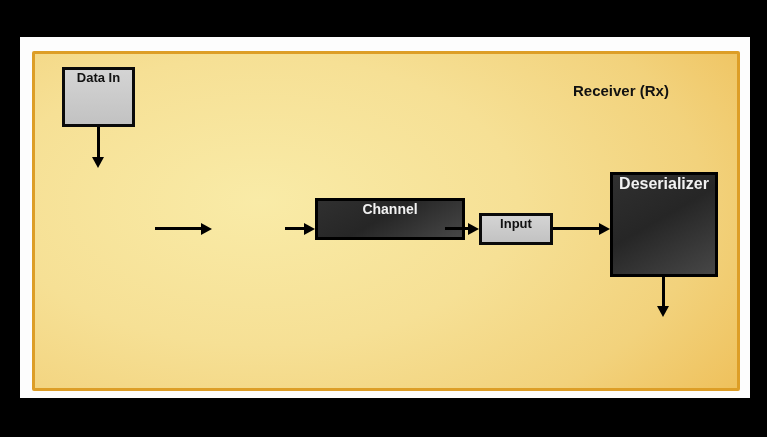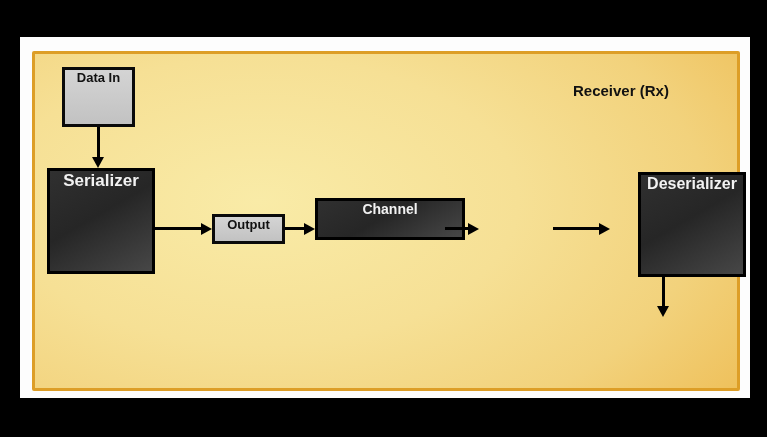--- a/index.html
+++ b/index.html
@@ -89,34 +89,31 @@
 <div class="canvas">
   <div class="card">
     <div class="panel">
 
       <div class="region-label" style="left:538px; top:28px;">Receiver (Rx)</div>
 
       <div class="node light" style="left:27px; top:13px; width:73px; height:60px;">
         <span>Data In</span>
       </div>
 
-      <div class="node dark" style="left:12px; top:114px; width:108px; height:106px; font-size:17px;">
-        <span>Serializer</span>
-      </div>
 
-      <div class="node light" style="left:177px; top:160px; width:73px; height:30px;">
-        <span>Output</span>
-      </div>
 
       <div class="node dark" style="left:280px; top:144px; width:150px; height:42px; font-size:14px;">
         <span>Channel</span>
       </div>
 
+      <div class="node light" style="left:444px; top:159px; width:74px; height:32px;">
+        <span>Input</span>
+      </div>
 
-      <div class="node dark" style="left:603px; top:118px; width:108px; height:105px; font-size:16px;">
+      <div class="node dark" style="left:575px; top:118px; width:108px; height:105px; font-size:16px;">
         <span>Deserializer</span>
       </div>
 
 
       <div class="arrow-line" style="left:62px; top:73px; width:3px; height:31px;"></div>
       <div class="head-down" style="left:57px; top:103px;"></div>
 
       <div class="arrow-line" style="left:120px; top:173px; width:47px; height:3px;"></div>
       <div class="head-right" style="left:166px; top:169px;"></div>
 

